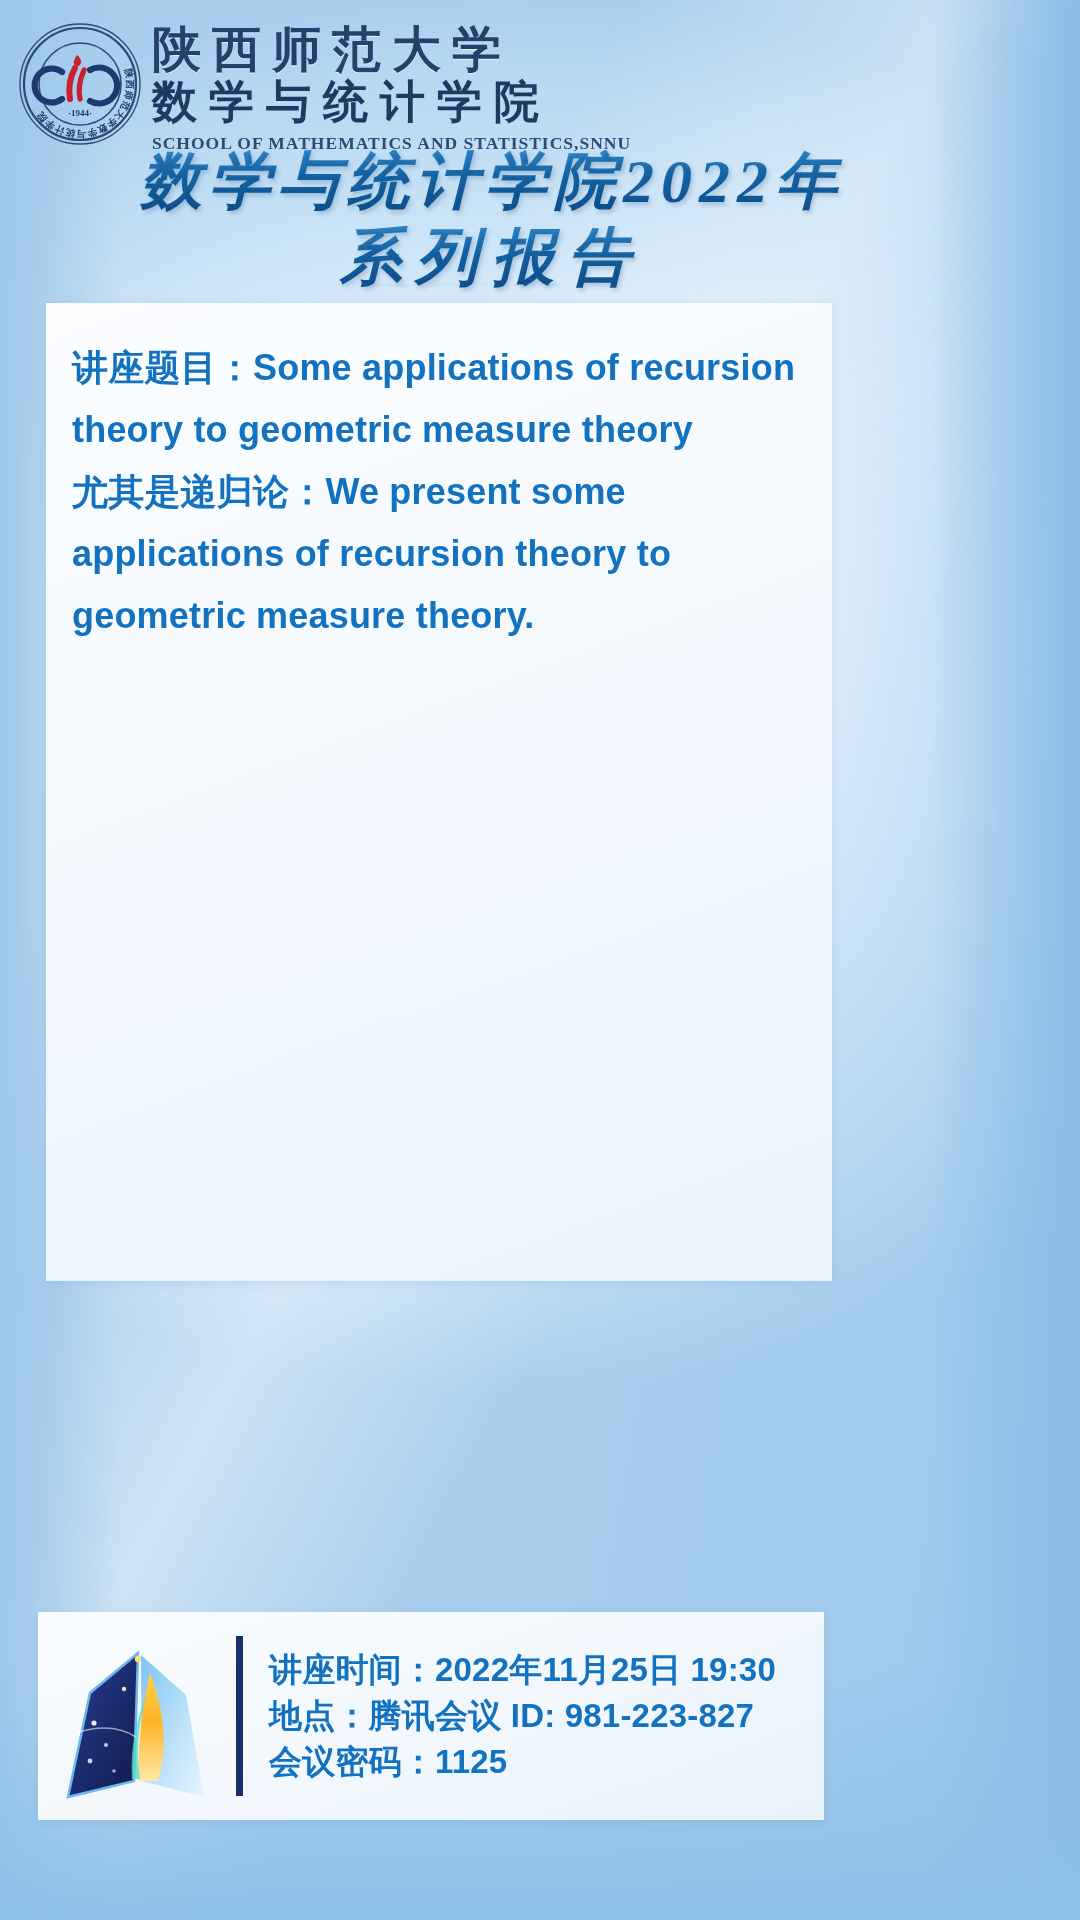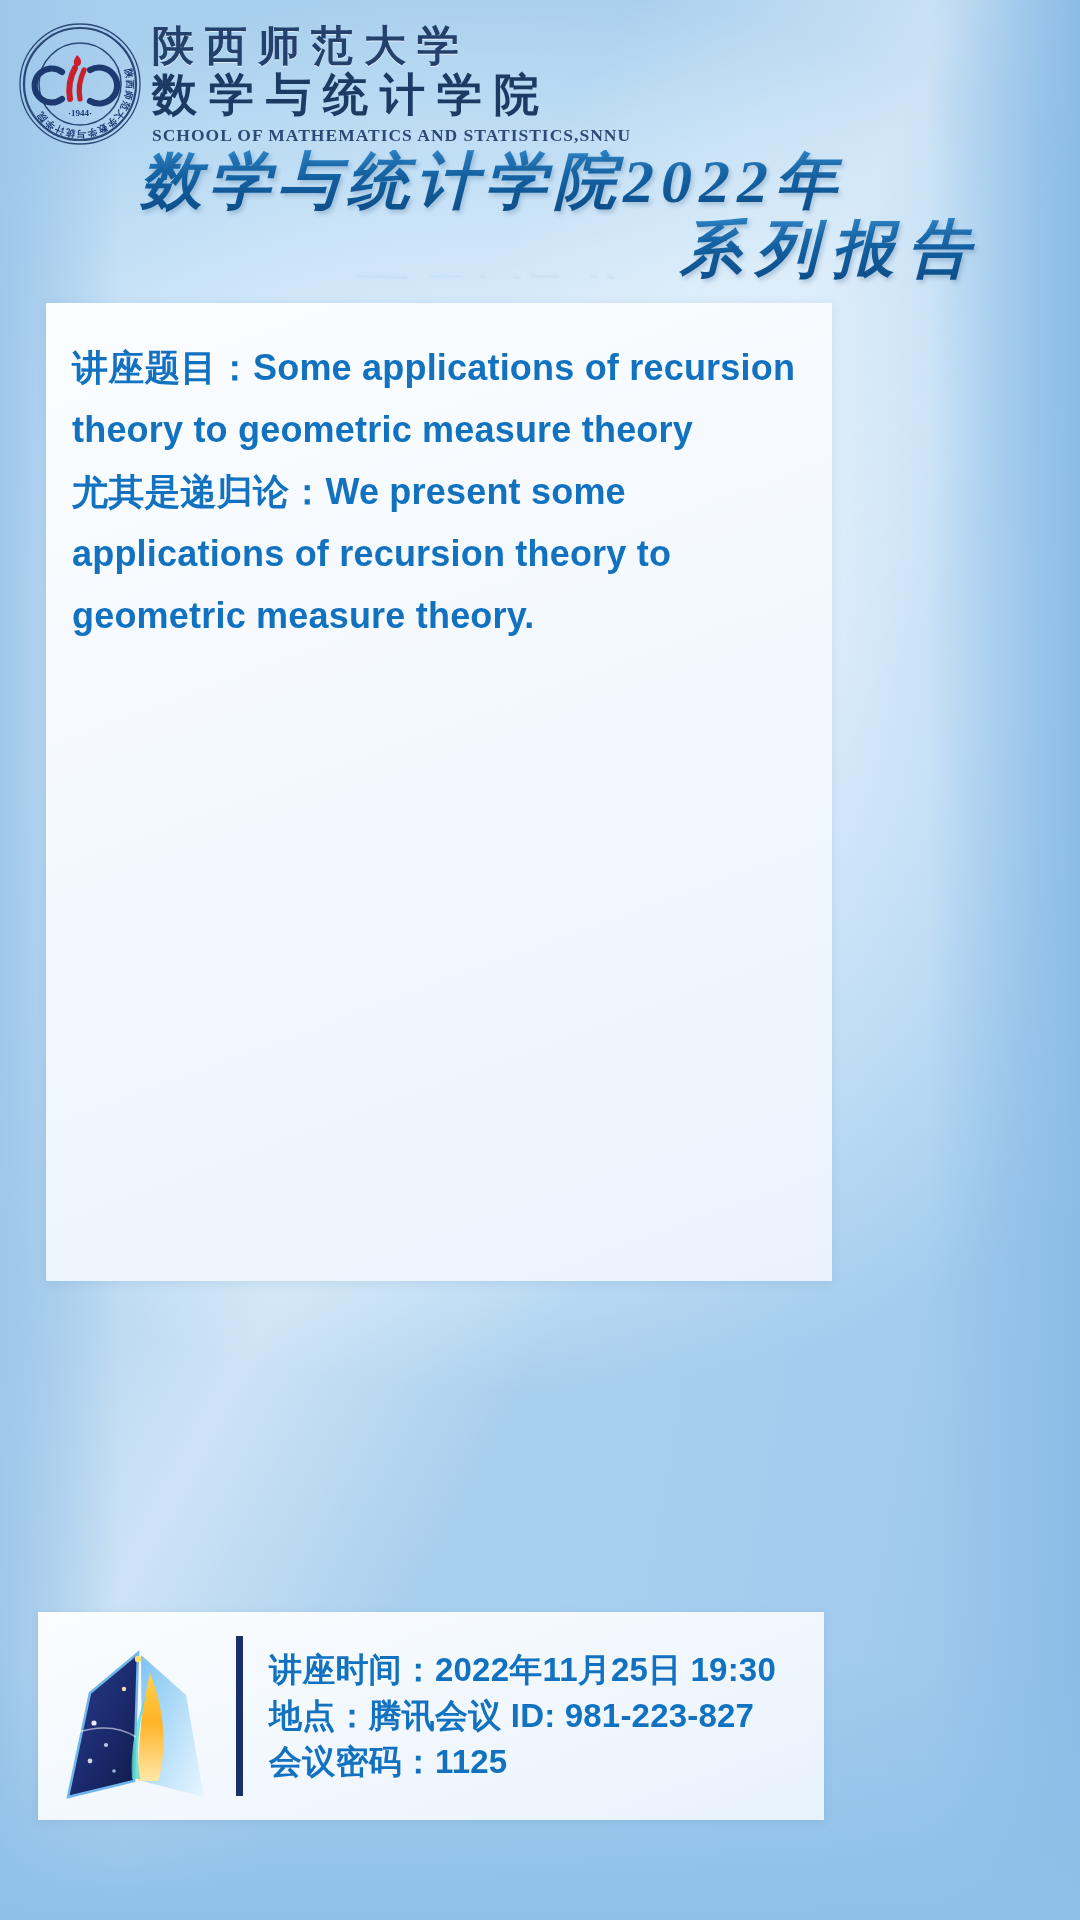--- a/index.html
+++ b/index.html
@@ -38,21 +38,21 @@
     background:linear-gradient(0deg,#8fc0e8 0%, rgba(143,192,232,0) 100%);
     pointer-events:none;
   }
 
   
   .header{position:absolute;left:0;top:0;width:1080px;height:160px;}
   .seal{position:absolute;left:18px;top:22px;width:124px;height:124px;}
   .org{position:absolute;left:152px;top:24px;}
   .org-cn1{
     font-family:"Liberation Serif","DejaVu Serif",serif;
-    font-size:42px;font-weight:700;color:#24416b;letter-spacing:11px;
+    font-size:49px;font-weight:700;color:#24416b;letter-spacing:11px;
     line-height:1.06;white-space:nowrap;
     text-shadow:0 1px 0 rgba(255,255,255,.6);
   }
   .org-cn2{
     font-family:"Liberation Sans","DejaVu Sans",sans-serif;
     font-size:45px;font-weight:700;color:#1d3a63;letter-spacing:12px;
     line-height:1.15;margin-top:0;white-space:nowrap;
   }
   .org-en{
     font-family:"Liberation Serif","DejaVu Serif",serif;
@@ -64,21 +64,21 @@
   .title-wrap{position:absolute;left:0;top:150px;width:984px;text-align:center;}
   .title-line{
     font-family:"Liberation Serif","DejaVu Serif",serif;
     font-weight:700;font-style:italic;
     font-size:62px;letter-spacing:7px;line-height:1.03;
     background:linear-gradient(180deg,#2f86c8 0%,#1566a8 42%,#0d4f8c 100%);
     -webkit-background-clip:text;background-clip:text;color:transparent;
     text-shadow:2px 3px 4px rgba(20,70,120,.22);
     white-space:nowrap;
   }
-  .title-line.l2{font-size:62px;letter-spacing:14px;margin-top:4px;text-align:right;}
+  .title-line.l2{font-size:62px;letter-spacing:14px;margin-top:12px;}
   .title-reflect{
     font-family:"Liberation Serif","DejaVu Serif",serif;
     font-weight:700;font-style:italic;font-size:62px;letter-spacing:14px;
     color:rgba(86,150,203,.26);
     transform:scaleY(-0.48);transform-origin:top center;
     margin-top:2px;filter:blur(1.1px);white-space:nowrap;
     -webkit-mask-image:linear-gradient(180deg,rgba(0,0,0,.75),transparent 70%);
     mask-image:linear-gradient(180deg,rgba(0,0,0,.75),transparent 70%);
     height:34px;overflow:hidden;
   }

